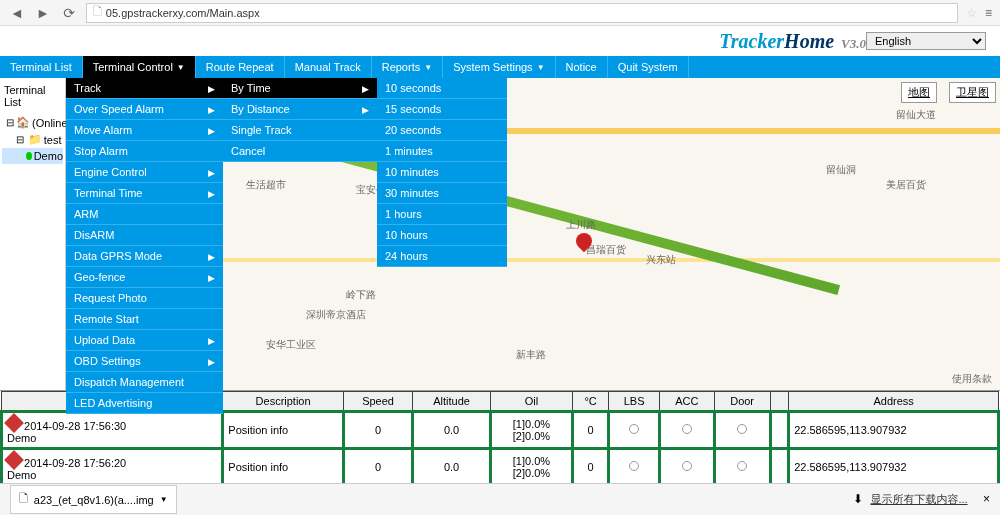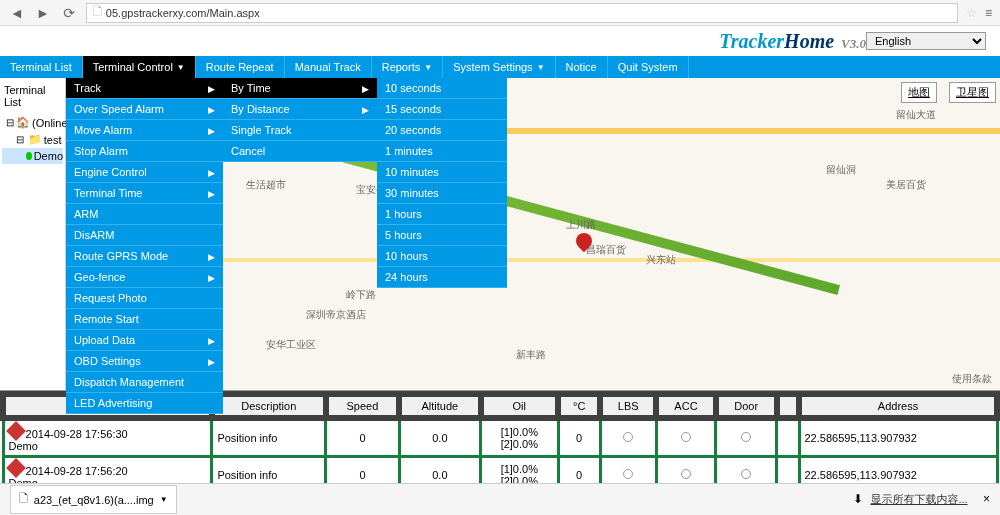--- a/index.html
+++ b/index.html
@@ -35,21 +35,21 @@
 .map { flex: 1; background: #f9f6ef; position: relative; overflow: hidden; }
 .map-controls { position: absolute; top: 4px; right: 4px; display: flex; gap: 12px; text-decoration: underline; }
 .map-ctrl-btn { background: #fff; border: 1px solid #999; padding: 2px 6px; font-size: 11px; }
 .road { position: absolute; background: #f9cc5e; }
 .road-h1 { top: 50px; left: 0; right: 0; height: 6px; }
 .road-h2 { top: 180px; left: 0; right: 0; height: 4px; background: #fde293; }
 .road-diag { top: 0; left: 50px; width: 800px; height: 10px; background: linear-gradient(90deg, #8cc63f, #5fa82c); transform: rotate(15deg); transform-origin: left; top: 100px; }
 .map-label { position: absolute; font-size: 10px; color: #666; }
 .table-section { border-top: 1px solid #999; }
 .data-table { width: 100%; border-collapse: collapse; font-size: 11px; }
-.data-table th { background: #f0f0f0; border: 6px solid #404040; padding: 3px 4px; font-weight: normal; }
+.data-table th { background: #f0f0f0; border: 1px solid #404040; padding: 3px 4px; font-weight: normal; }
 .data-table td { border: 3px solid #15803d; padding: 3px 4px; text-align: center; }
 .data-table td.left { text-align: left; }
 .row-icon { width: 14px; height: 14px; background: #c33; display: inline-block; transform: rotate(45deg); }
 .radio-off { width: 10px; height: 10px; border: 1px solid #999; border-radius: 50%; display: inline-block; background: #fff; }
 .status-bar { height: 20px; background: #f5f5f5; border-top: 1px solid #ccc; font-size: 10px; padding: 2px 6px; color: #555; }
 .download-bar { position: absolute; bottom: 0; left: 0; right: 0; height: 32px; background: #f5f5f5; border-top: 1px solid #ccc; display: flex; align-items: center; padding: 0 10px; justify-content: space-between; }
 .download-item { background: #fff; border: 1px solid #ccc; padding: 4px 8px; font-size: 11px; display: flex; align-items: center; gap: 6px; }
 .download-link { font-size: 11px; color: #333; text-decoration: underline; }
 </style>
 </head>
@@ -133,21 +133,21 @@
         <span>Terminal Time</span>
         <span class="arrow-right">▶</span>
       </div>
       <div class="submenu-item">
         <span>ARM</span>
       </div>
       <div class="submenu-item">
         <span>DisARM</span>
       </div>
       <div class="submenu-item">
-        <span>Route GPRS Mode</span>
+        <span>Data GPRS Mode</span>
         <span class="arrow-right">▶</span>
       </div>
       <div class="submenu-item">
         <span>Geo-fence</span>
         <span class="arrow-right">▶</span>
       </div>
       <div class="submenu-item">
         <span>Request Photo</span>
       </div>
       <div class="submenu-item">
@@ -198,23 +198,20 @@
         <span>1 minutes</span>
       </div>
       <div class="submenu-item">
         <span>10 minutes</span>
       </div>
       <div class="submenu-item">
         <span>30 minutes</span>
       </div>
       <div class="submenu-item">
         <span>1 hours</span>
-      </div>
-      <div class="submenu-item">
-        <span>5 hours</span>
       </div>
       <div class="submenu-item">
         <span>10 hours</span>
       </div>
       <div class="submenu-item">
         <span>24 hours</span>
       </div>
     </div>
 
   <div class="map">

